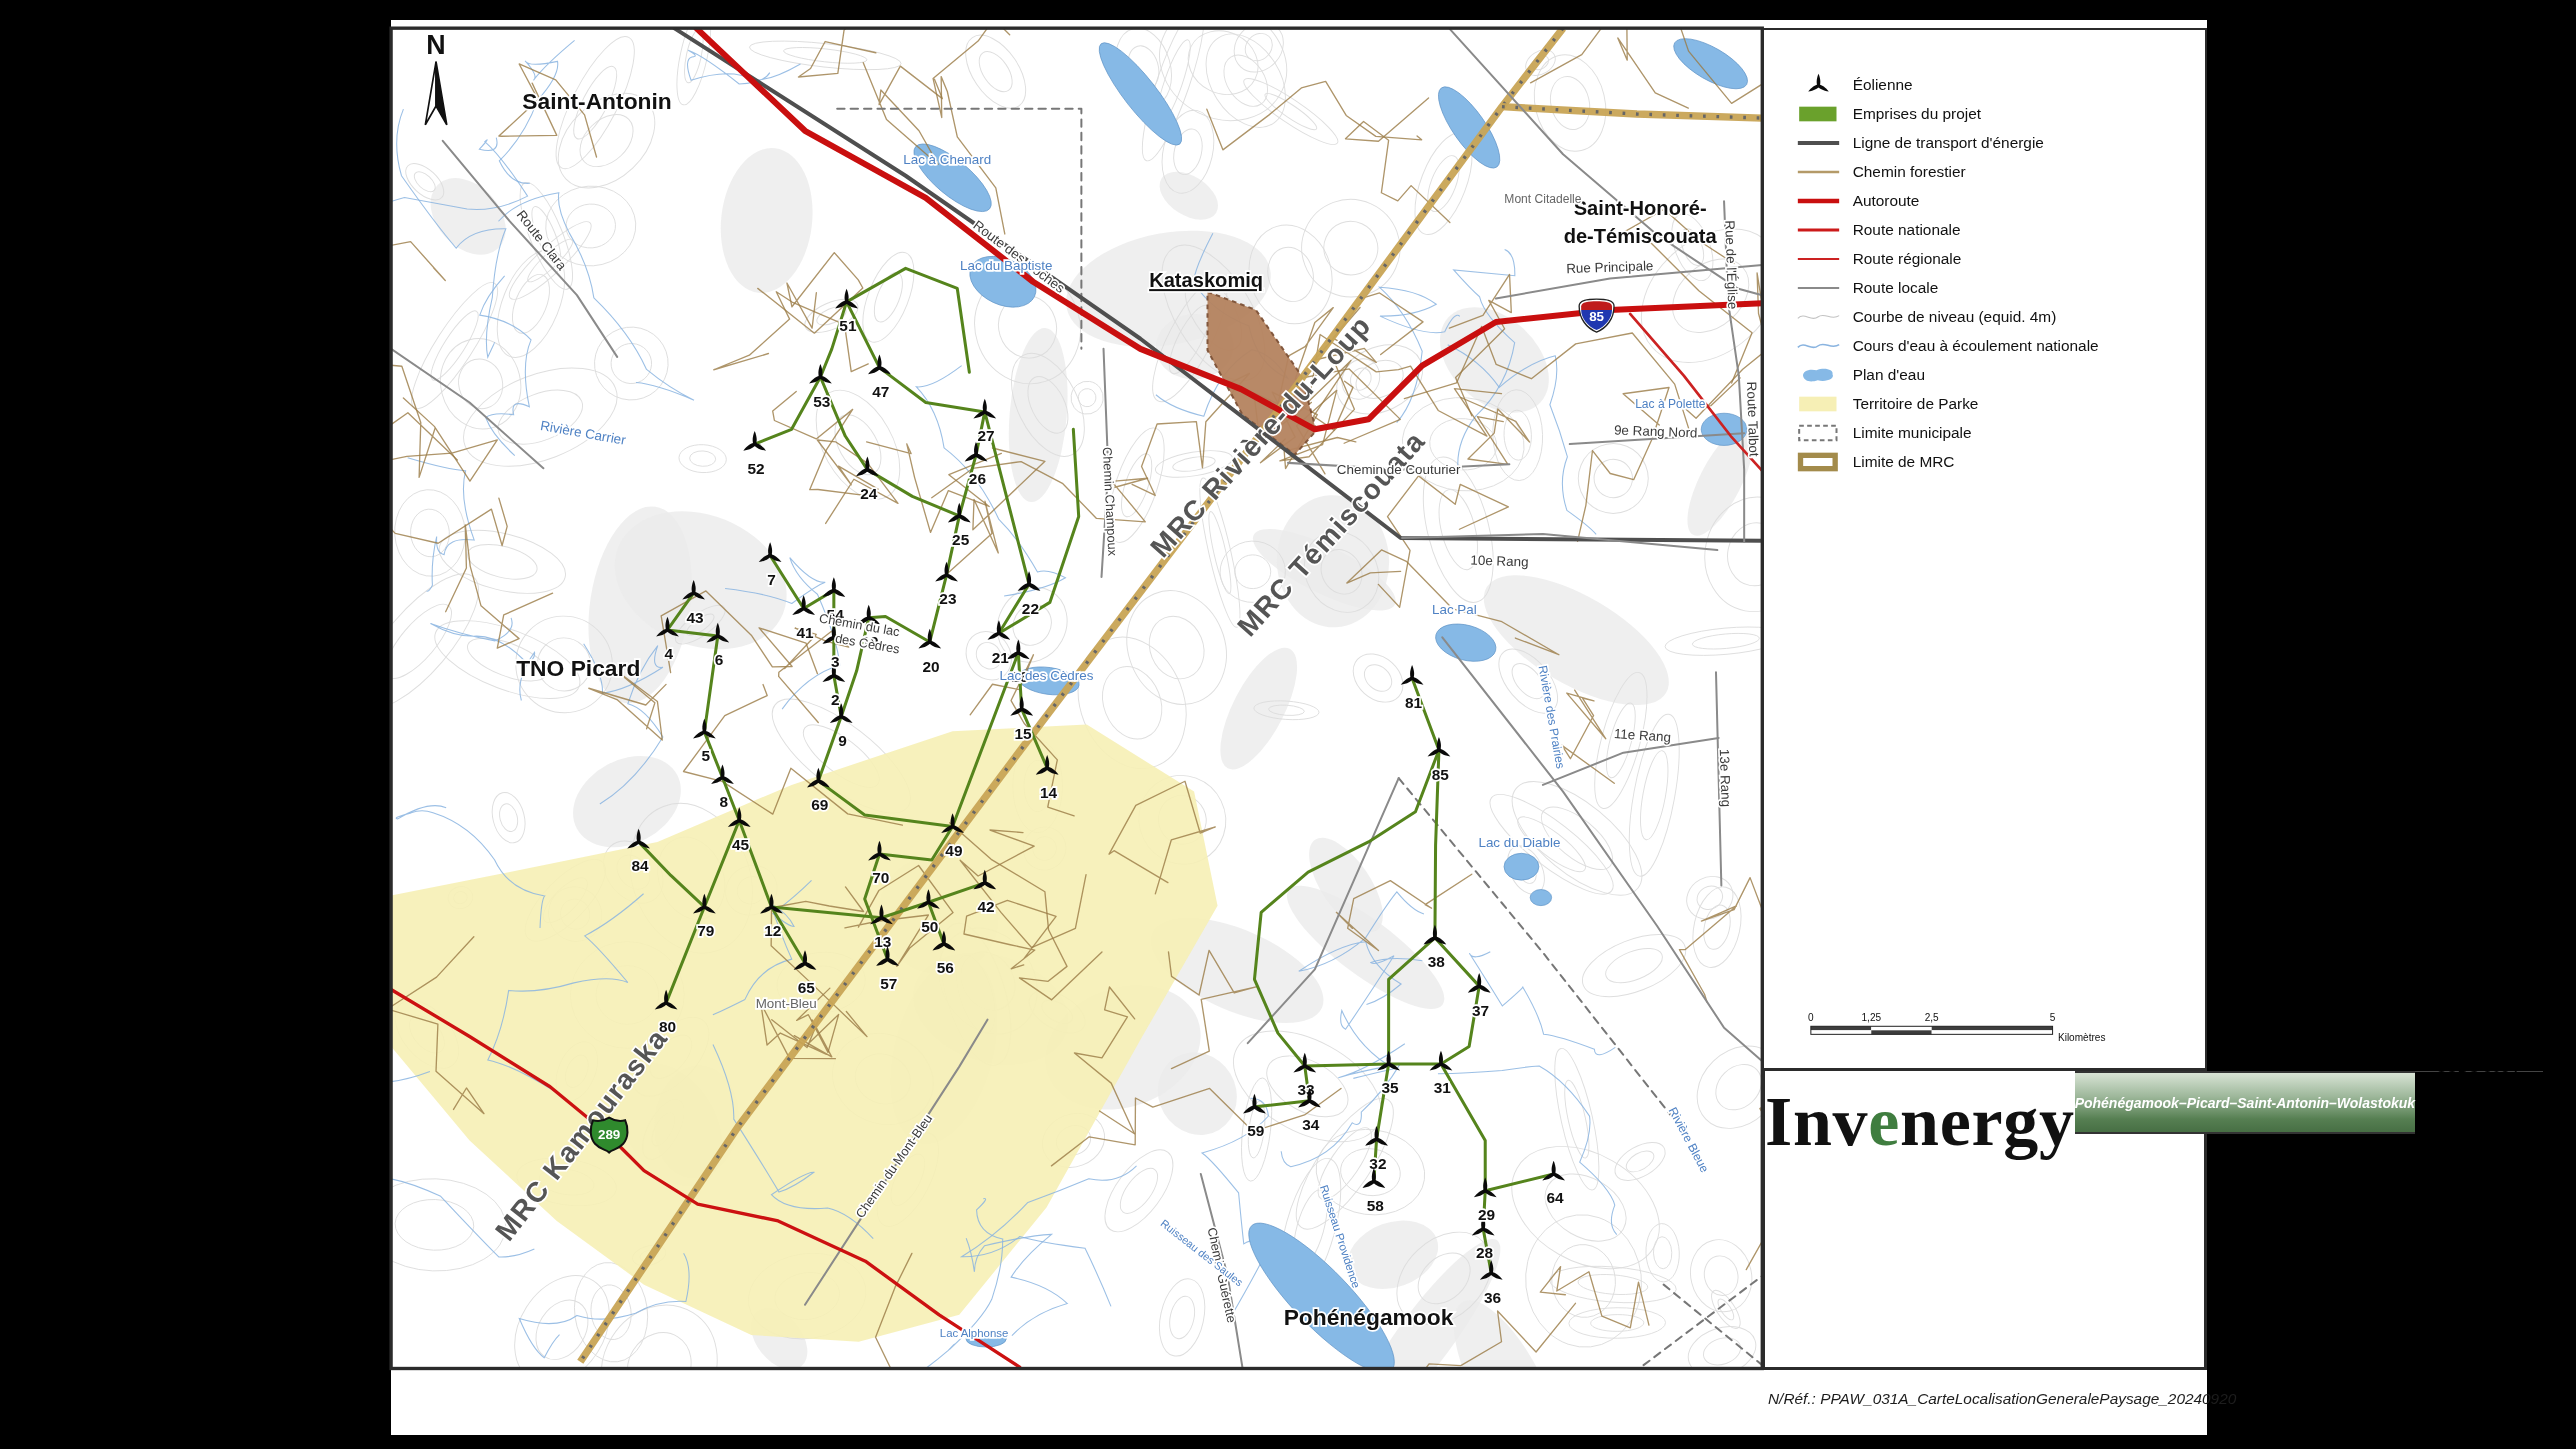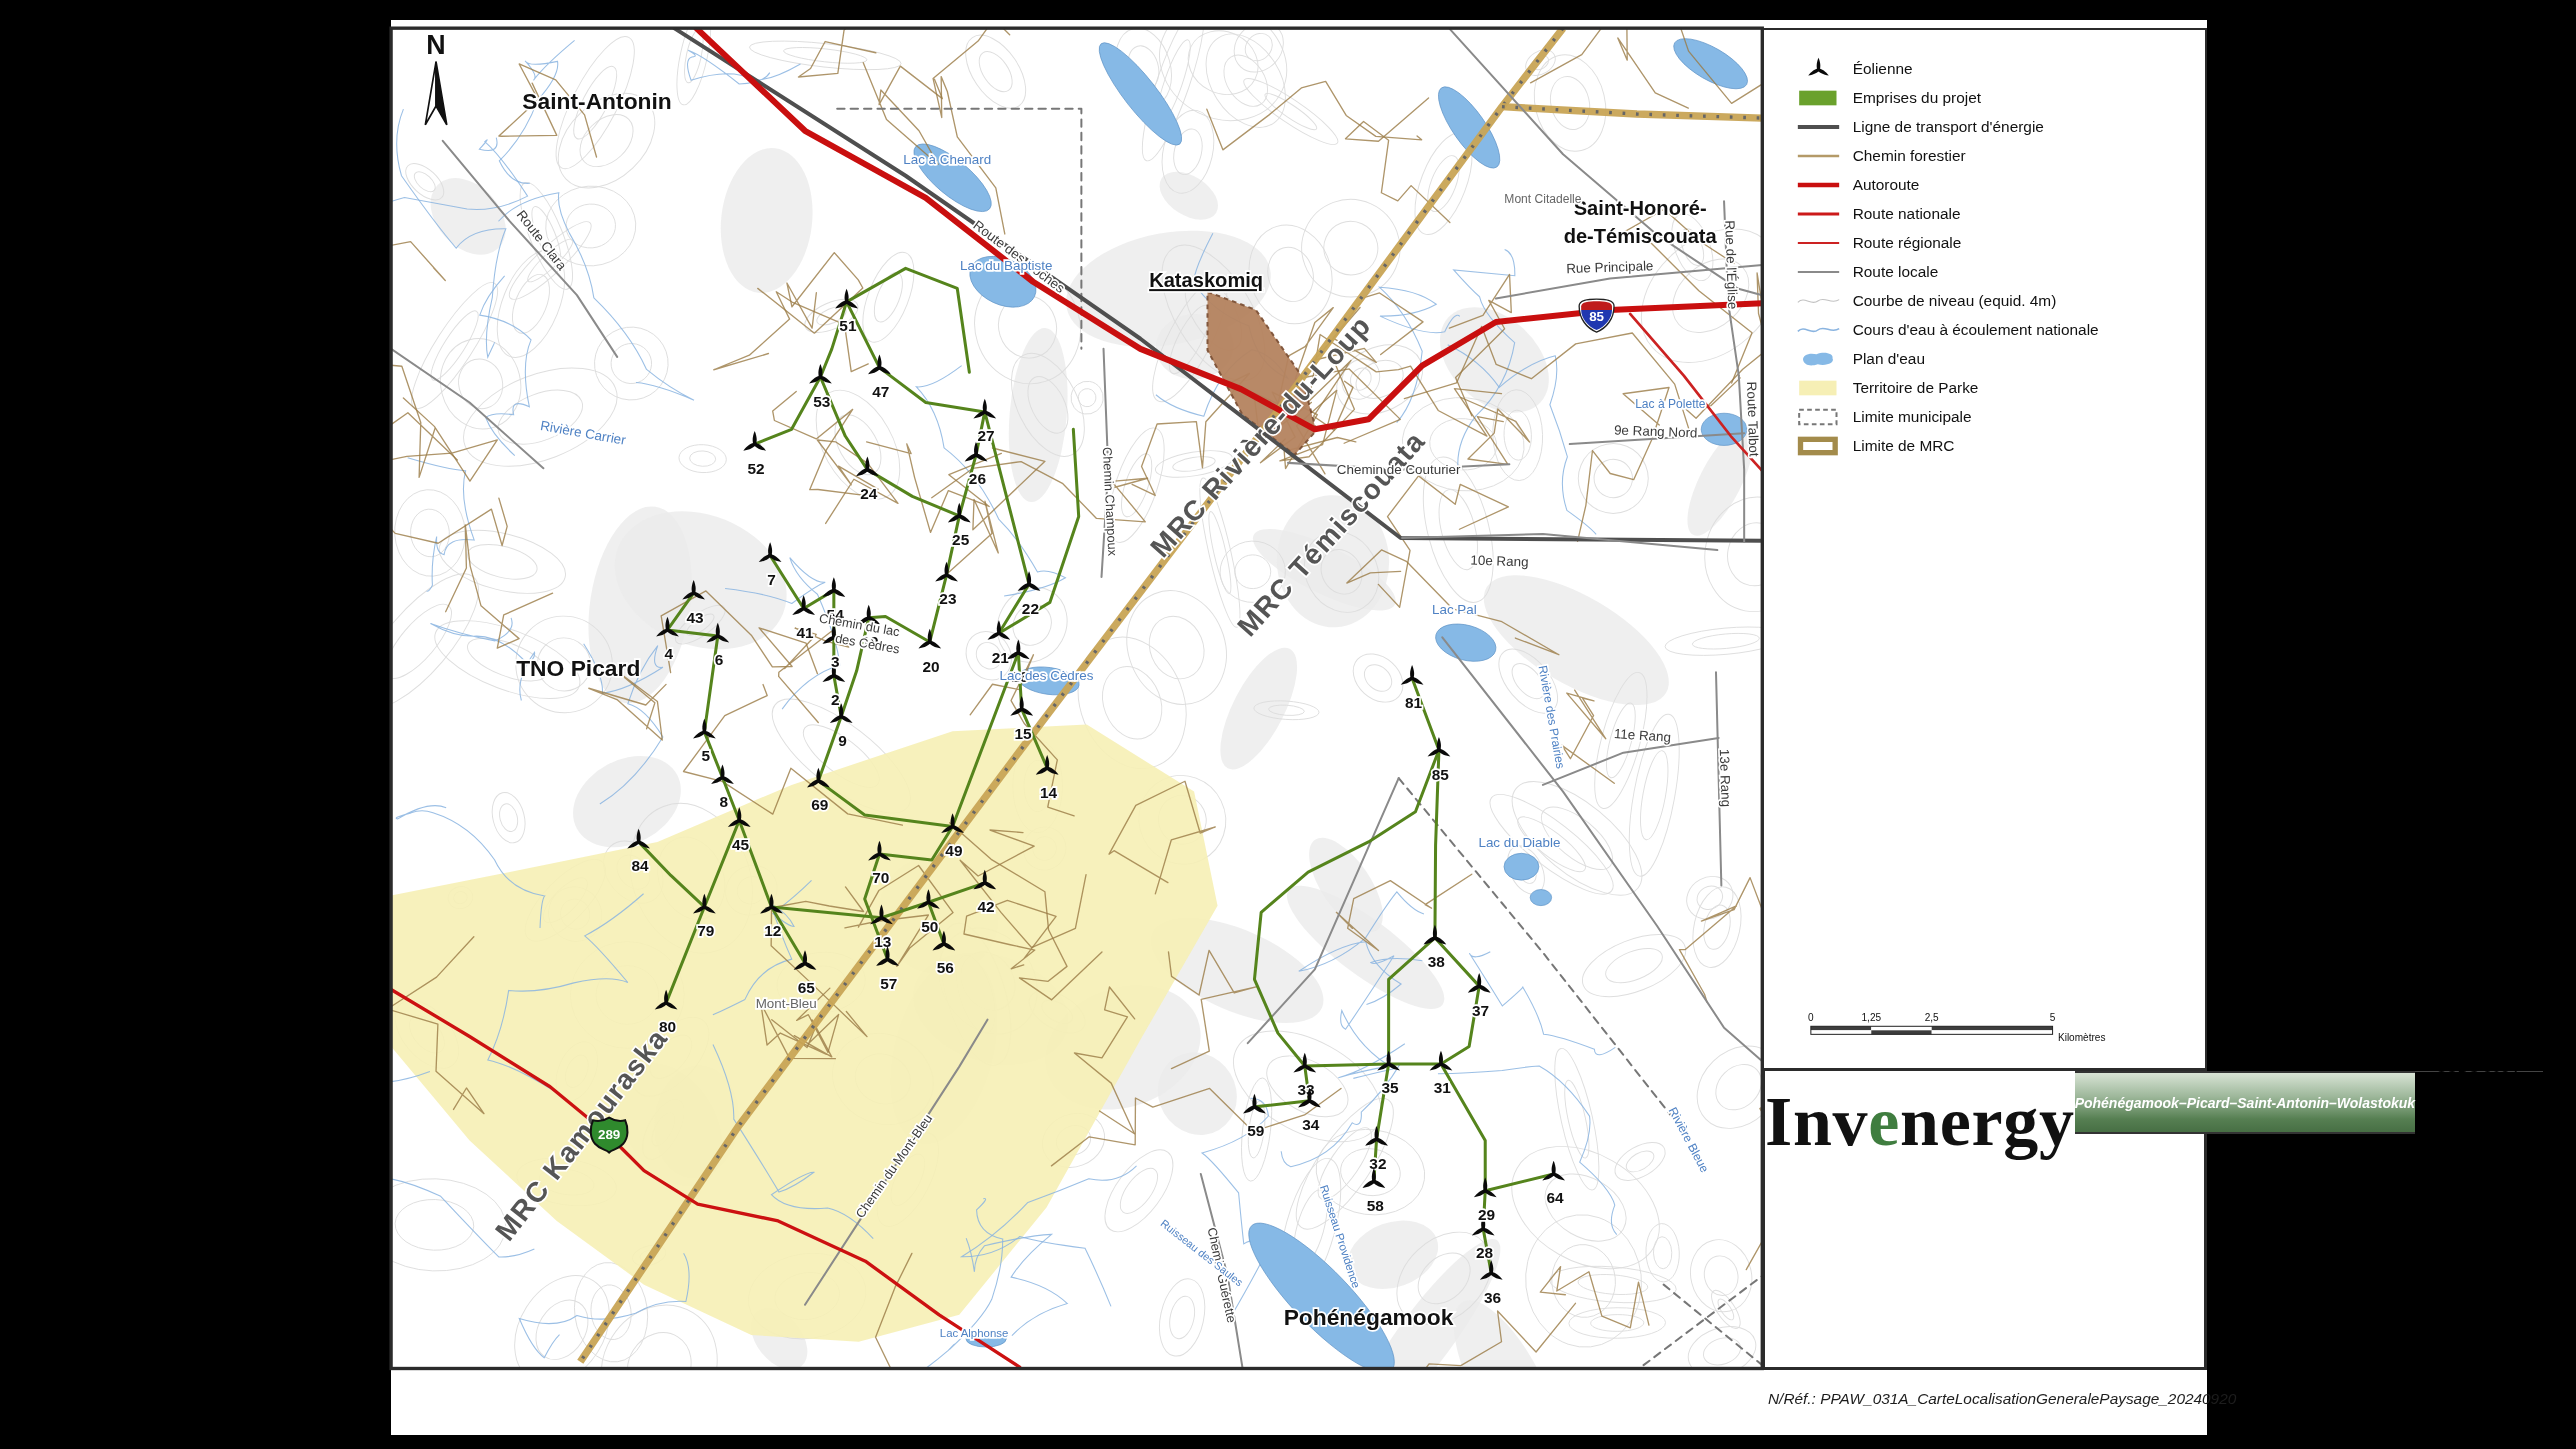--- a/index.html
+++ b/index.html
@@ -1,21 +1,21 @@
 <!DOCTYPE html>
 <html style="font-size:10.7px"><head>
 <meta charset="utf-8">
 <style>
   html,body{margin:0;padding:0;background:#000;}
   .stage{position:relative;width:2576px;height:1449px;background:#000;overflow:hidden;
          font-family:"Liberation Sans", sans-serif;}
   .page{position:absolute;left:391px;top:20px;width:1816px;height:1415px;background:#fff;}
   #map-svg{position:absolute;left:0;top:0;width:2576px;height:1449px;}
   .panel{position:absolute;background:#fff;border:2.7px solid #2b2b2b;box-sizing:border-box;}
-  .legend-panel{left:1762px;top:28px;width:445px;height:1196px;padding:24px 0 0 31px;}
+  .legend-panel{left:1762px;top:28px;width:445px;height:1196px;padding:40px 0 0 31px;}
   .legend-row{display:flex;align-items:center;gap:10.7px;height:29px;}
   .legend-row .lab{font-size:15.4px;color:#111;white-space:nowrap;}
   .scalebar{position:absolute;left:1784px;top:1006px;width:376px;height:54px;}
   .title-block{left:1762px;top:1068px;width:445px;height:302px;border-width:3.4px;display:flex;}
   .tb-logo{height:101px;display:flex;align-items:center;justify-content:center;
            font-family:"Liberation Serif", serif;font-size:70px;font-weight:bold;color:#111;letter-spacing:0.7px;}
   .tb-logo .green{color:#3f7d3f;}
   .tb-banner{height:59px;display:flex;align-items:center;justify-content:center;
              background:linear-gradient(#d9e4d5 0%,#9db79a 40%,#567f52 78%,#476f44 100%);
              color:#fff;font-size:14px;font-weight:bold;font-style:italic;white-space:nowrap;

